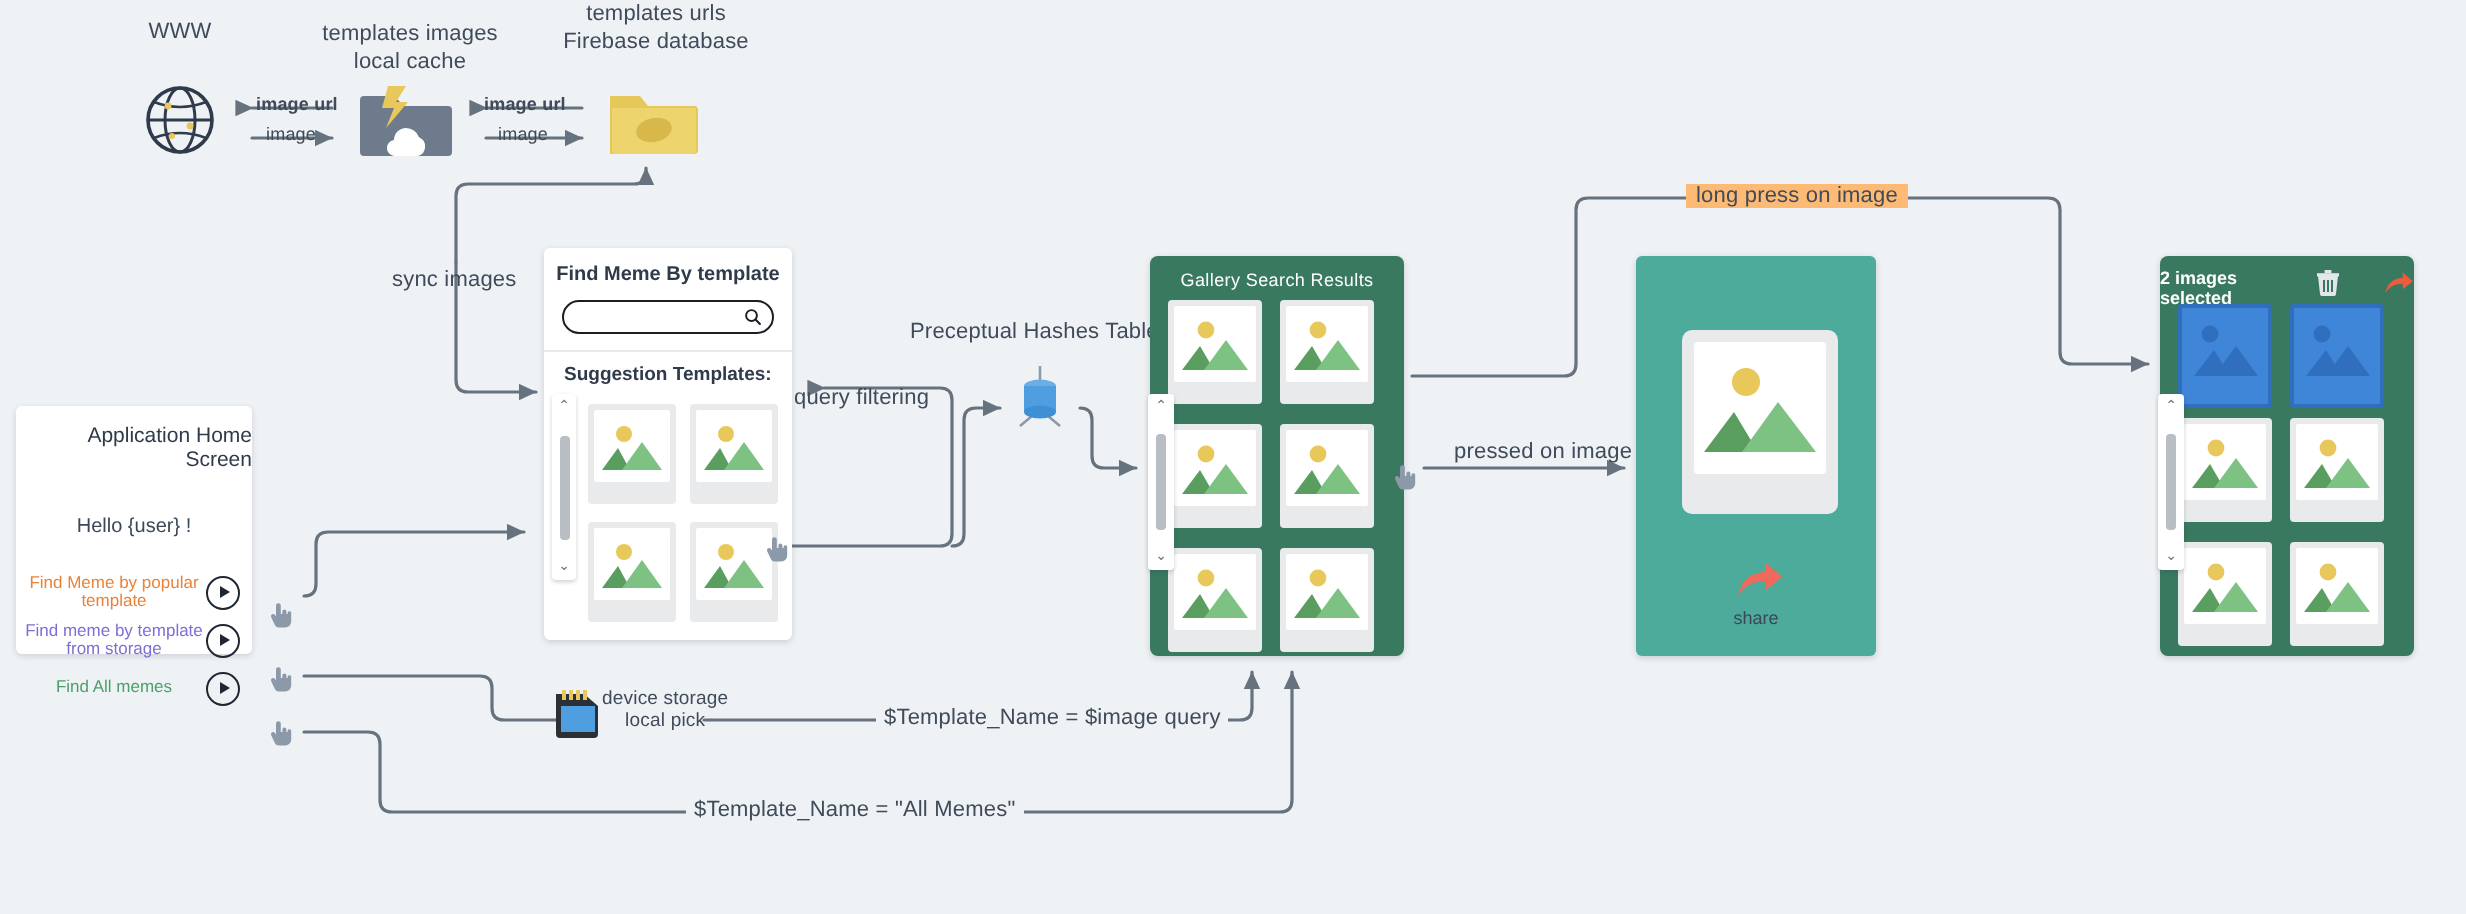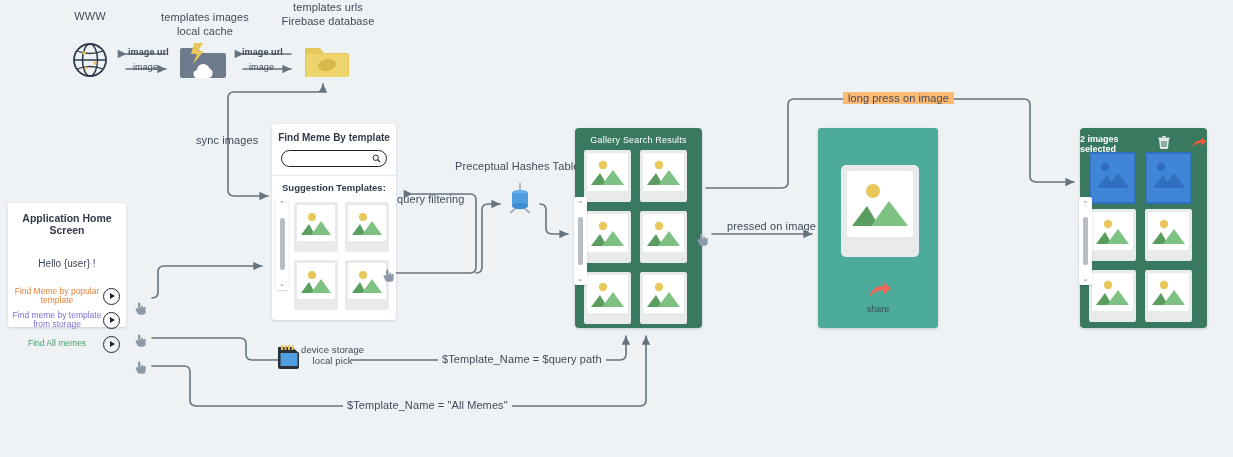--- a/index.html
+++ b/index.html
@@ -20,21 +20,21 @@
   #wires{position:absolute;left:0;top:0;width:1233px;height:457px;pointer-events:none;}
 
   
   .card{
     background:#fff;border-radius:3px;
     box-shadow:0 1px 3px rgba(40,50,70,.18);
   }
 
   
   #home{left:8px;top:203px;width:118px;height:124px;}
-  #home .title{font-size:10.5px;font-weight:bold;text-align:center;margin-top:9px;line-height:12px;color:#2f3b4a;}
+  #home .title{font-size:10.5px;font-weight:normal;text-align:right;margin-top:9px;line-height:12px;color:#2f3b4a;}
   #home .hello{font-size:10px;text-align:center;margin-top:22px;color:#3c4858;}
   #home .opts{margin-top:15px;}
   .optrow{display:flex;align-items:center;height:24px;padding-left:3px;}
   .opttxt{font-size:8.5px;text-align:center;width:92px;line-height:9.5px;}
   .opt1{color:#e8833a;}
   .opt2{color:#7c6fd6;}
   .opt3{color:#4aa06a;}
 
   
   .playc{width:15px;height:15px;flex:0 0 15px;border:1.6px solid #1f2733;border-radius:50%;
@@ -440,16 +440,16 @@
           <rect x="13.5" y="1" width="2" height="5"></rect>
       </g>
       <rect x="2.5" y="9" width="17" height="13" fill="#4e9ee0"></rect>
     </svg>
   </div>
   <div class="abs" id="devstore">
     <div class="lbl l1">device storage</div>
     <div class="lbl l2">local pick</div>
   </div>
 
-  <div class="abs lbl" style="left:438px;top:353px;background:#eff2f5;padding:0 4px;">$Template_Name = $query path</div>
+  <div class="abs lbl" style="left:438px;top:353px;background:#eff2f5;padding:0 4px;">$Template_Name = $image query</div>
   <div class="abs lbl" style="left:343px;top:399px;background:#eff2f5;padding:0 4px;">$Template_Name = "All Memes"</div>
 
 </div>
 
 </body></html>

